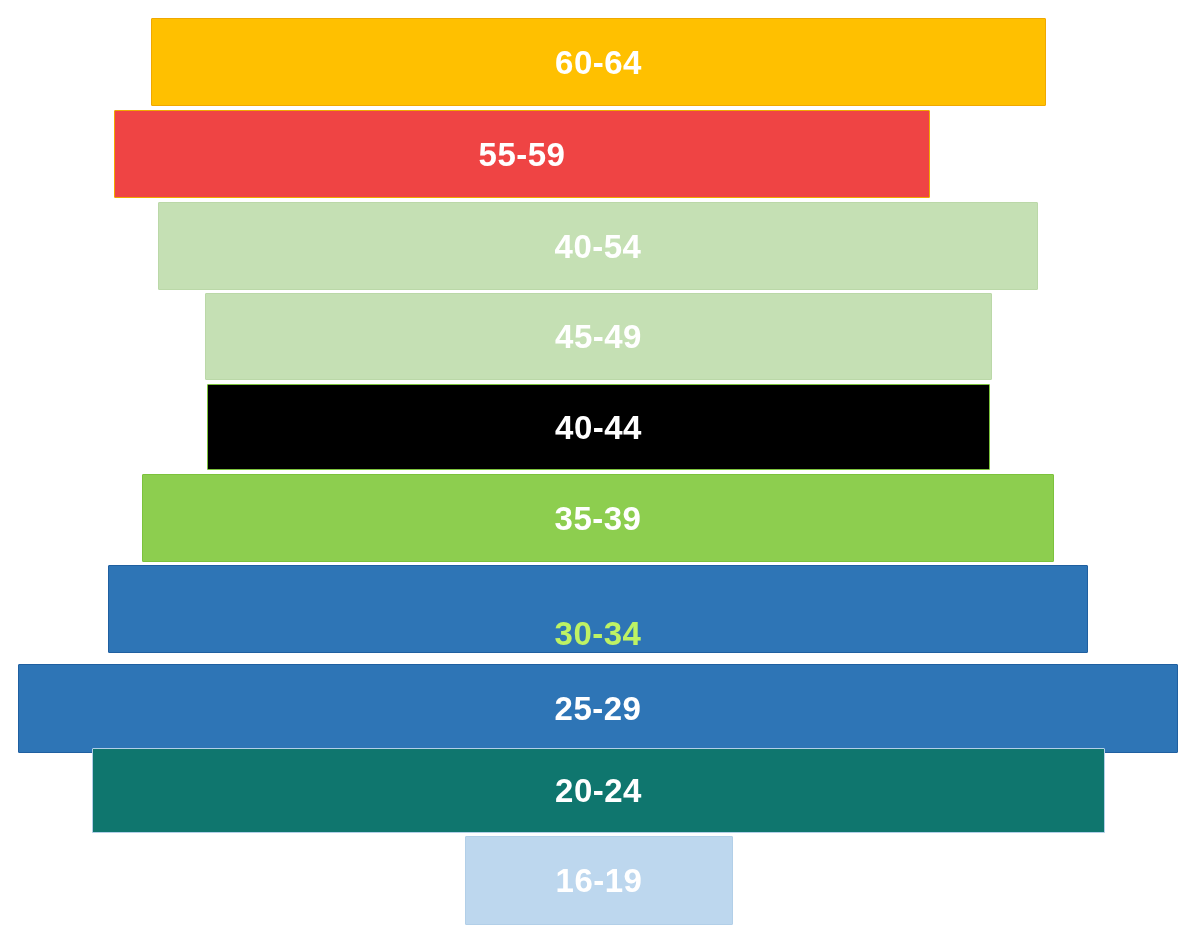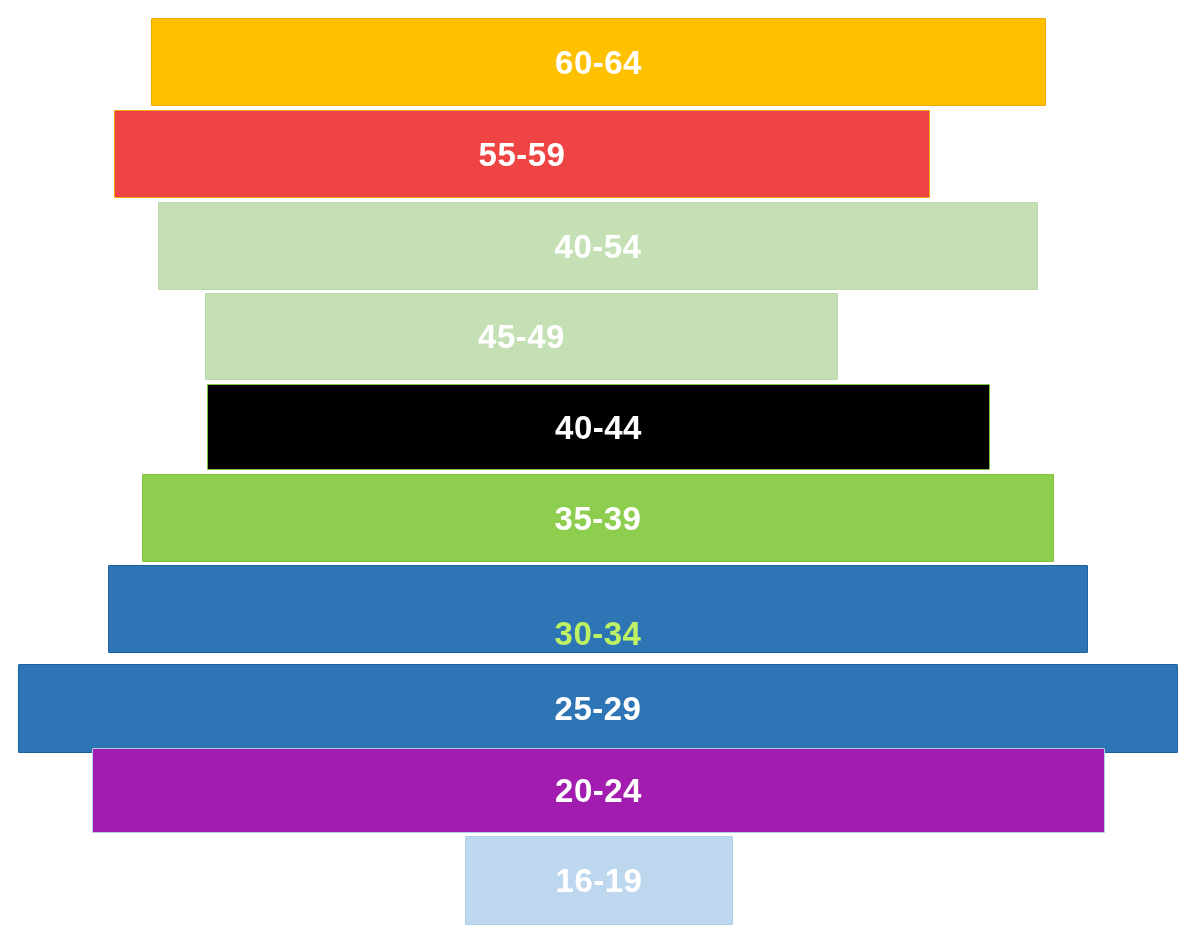--- a/index.html
+++ b/index.html
@@ -44,34 +44,34 @@
 <div id="chart-canvas" style="width: 1200px; height: 945px; background: rgb(255, 255, 255);">
     <div class="bar" style="left: 151px; top: 18px; width: 895px; height: 88px; background: rgb(255, 192, 0); border: 1px solid rgb(240, 168, 0);">
       <span class="bar-label" style="color: rgb(255, 255, 255); text-align: center;">60-64</span>
     </div>
     <div class="bar" style="left: 114px; top: 110px; width: 816px; height: 88px; background: #ef4444; border: 1px solid rgb(240, 168, 0); justify-content: center;">
       <span class="bar-label" style="color: rgb(255, 255, 255);">55-59</span>
     </div>
     <div class="bar" style="left: 158px; top: 202px; width: 880px; height: 88px; background: rgb(197, 224, 180); border: 1px solid rgb(187, 216, 168);">
       <span class="bar-label" style="color: rgb(255, 255, 255);">40-54</span>
     </div>
-    <div class="bar" style="left: 205px; top: 293px; width: 633px; height: 87px; background: rgb(197, 224, 180); border: 1px solid rgb(187, 216, 168);">
+    <div class="bar" style="left: 205px; top: 293px; width: 787px; height: 87px; background: rgb(197, 224, 180); border: 1px solid rgb(187, 216, 168);">
       <span class="bar-label" style="color: rgb(255, 255, 255);">45-49</span>
     </div>
     <div class="bar" style="left: 207px; top: 384px; width: 783px; height: 86px; background: #000000; border: 1px solid rgb(124, 194, 60);">
       <span class="bar-label" style="color: rgb(255, 255, 255);">40-44</span>
     </div>
     <div class="bar" style="left: 142px; top: 474px; width: 912px; height: 88px; background: rgb(141, 206, 79); border: 1px solid rgb(124, 194, 60);">
       <span class="bar-label" style="color: rgb(255, 255, 255);">35-39</span>
     </div>
     <div class="bar" style="left: 108px; top: 565px; width: 980px; height: 88px; background: rgb(46, 117, 182); border: 1px solid rgb(31, 95, 160);">
       <span class="bar-label" style="color: #bef264; margin-top: 48px;">30-34</span>
     </div>
     <div class="bar" style="left: 18px; top: 664px; width: 1160px; height: 89px; background: rgb(46, 117, 182); border: 1px solid rgb(31, 95, 160);">
       <span class="bar-label" style="color: rgb(255, 255, 255);">25-29</span>
     </div>
-    <div class="bar" style="left: 92px; top: 748px; width: 1013px; height: 85px; background: #a21caf; border: 1px solid rgb(178, 207, 232);">
+    <div class="bar" style="left: 92px; top: 748px; width: 1013px; height: 85px; background: #0f766e; border: 1px solid rgb(178, 207, 232);">
       <span class="bar-label" style="color: rgb(255, 255, 255);">20-24</span>
     </div>
     <div class="bar" style="left: 465px; top: 836px; width: 268px; height: 89px; background: rgb(189, 215, 238); border: 1px solid rgb(178, 207, 232);">
       <span class="bar-label" style="color: rgb(255, 255, 255);">16-19</span>
     </div>
   </div>
 
 </body></html>

